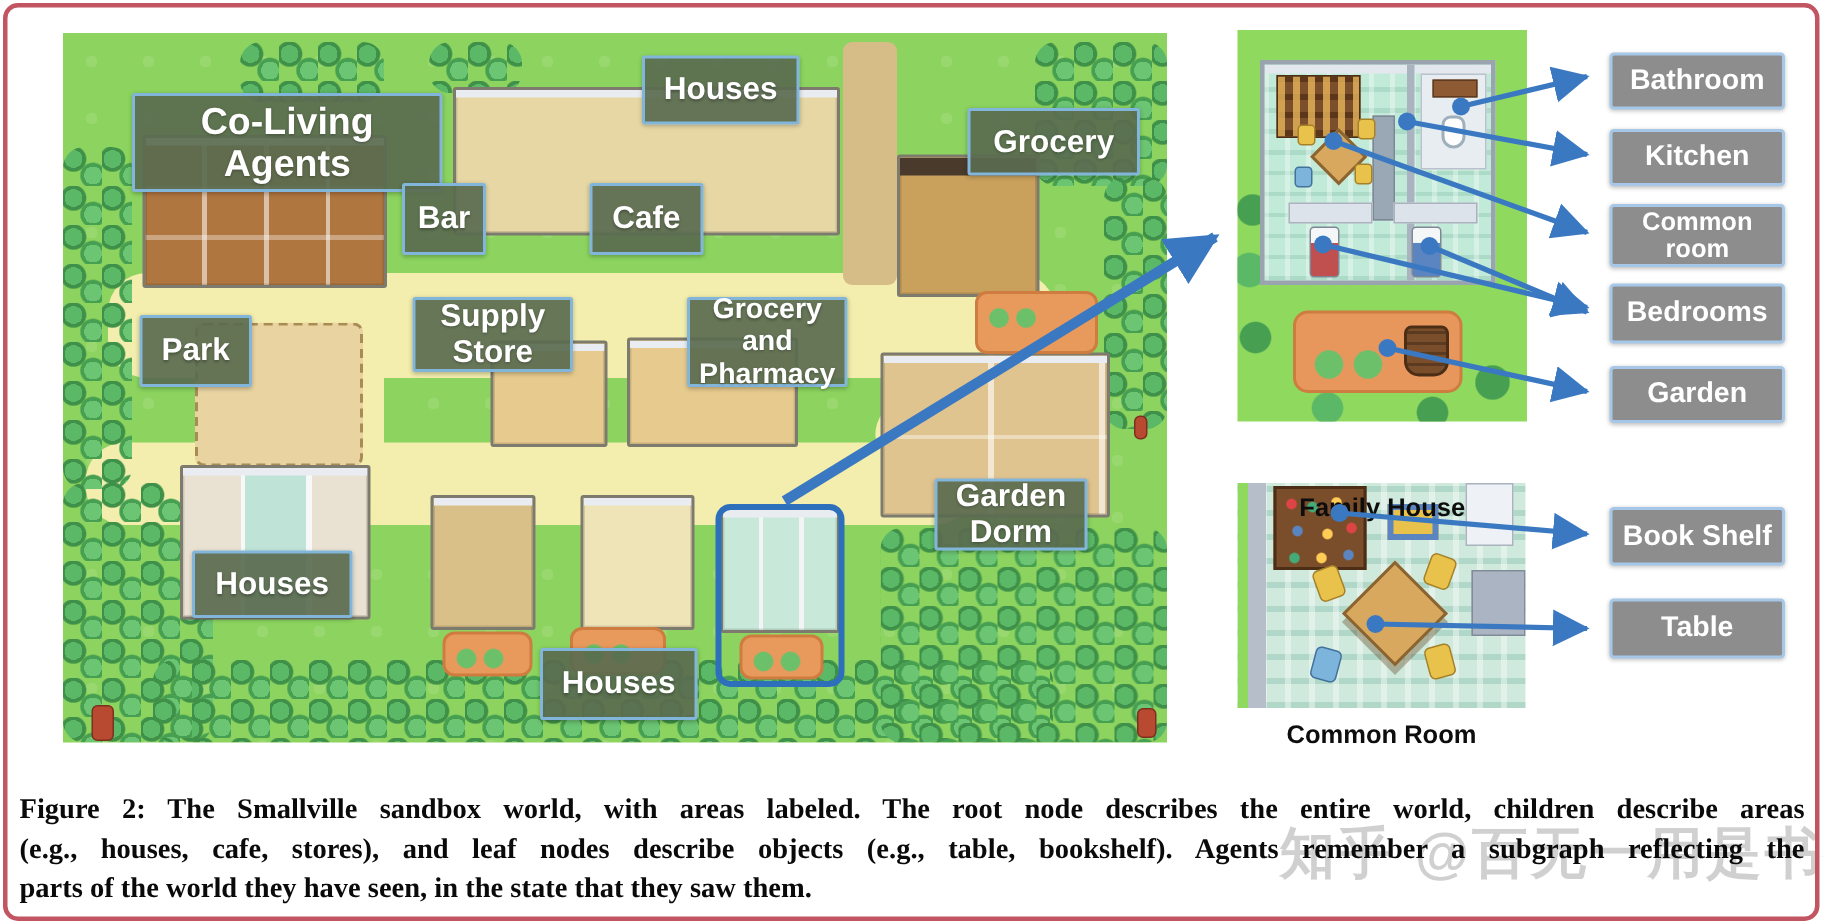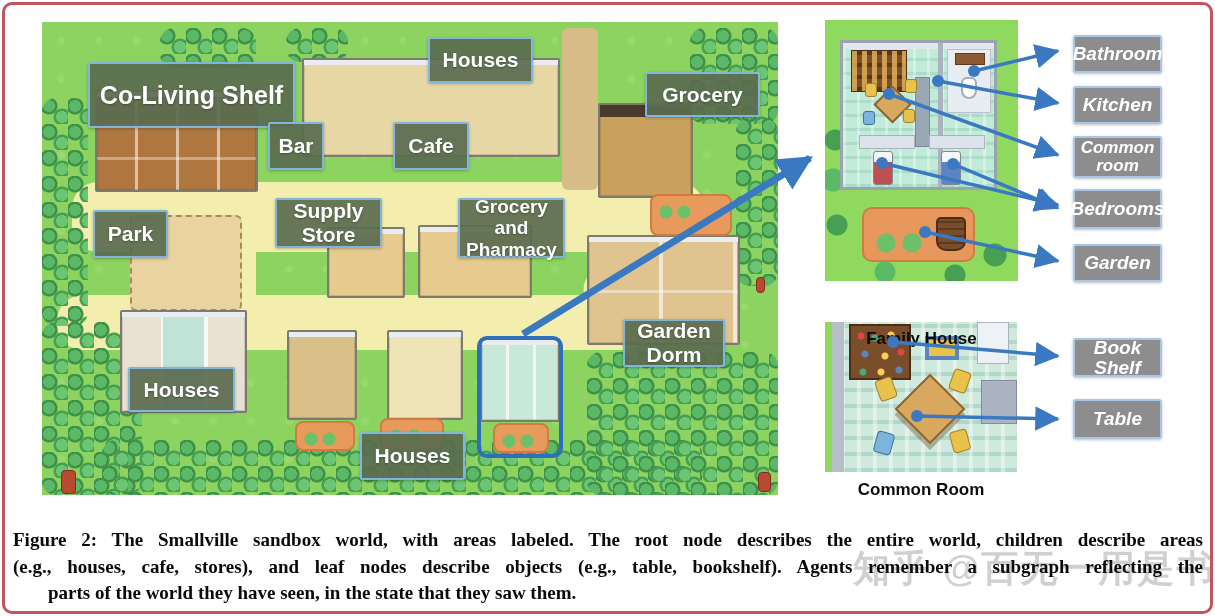--- a/index.html
+++ b/index.html
@@ -108,34 +108,34 @@
   #cr-table { position:absolute; left:80px; top:62px; width:50px; height:50px; background:#d9a85f;
     border:2px solid #8a6431; transform:rotate(45deg); box-shadow:4px 4px 0 rgba(90,60,20,.35); }
   .cr-chair { position:absolute; width:18px; height:22px; background:#e8c24a; border:1px solid #a5812a; border-radius:4px; }
   #cr-chair-blue { background:#7db4dc; border-color:#42729c; }
   #cr-cabinet { position:absolute; left:152px; top:0px; width:32px; height:42px; background:#eef1f5; border:1px solid #aab3bd; }
   #cr-counter { position:absolute; left:156px; top:58px; width:36px; height:44px; background:#aab4c2; border:1px solid #828c99; }
 
   .inset-caption { position:absolute; z-index:2; color:#0d0d0d; font-weight:bold; font-size:17px;
                    text-align:center; }
 
-  .slabel { position:absolute; left:1073px; width:89px; z-index:5; background:#8d8d8d;
+  .slabel { position:absolute; left:1073px; width:117px; z-index:5; background:#8d8d8d;
             border:2px solid #a6c7e8; border-radius:3px; color:#fff; font-weight:bold; font-size:19px;
             line-height:1.05; display:flex; align-items:center; justify-content:center; text-align:center;
-            box-shadow:0 1px 3px rgba(0,0,0,.25);font-style:italic; }
+            box-shadow:0 1px 3px rgba(0,0,0,.25); }
 
   
   #arrows { position:absolute; left:0; top:0; width:1215px; height:616px; z-index:10; pointer-events:none; }
 
   
   #caption { position:absolute; left:13px; top:527px; width:1190px; z-index:3;
              font-family:"Liberation Serif", serif; font-weight:bold; font-size:19px;
              line-height:26.5px; color:#0a0a0a; }
   .cap-line { text-align:justify; text-align-last:justify; }
-  .cap-line.last { text-align:center; text-align-last:left;margin-left:35px; }
+  .cap-line.last { text-align:center; text-align-last:left; }
 
   #watermark { position:absolute; left:853px; top:544px; z-index:2; font-size:37px;
                color:rgba(170,170,170,.55); letter-spacing:2px; font-weight:bold;
                font-family:"Liberation Sans", sans-serif; white-space:nowrap; }
 </style>
 </head>
 <body>
 
 <div id="stage">
 
@@ -181,21 +181,21 @@
     <div class="garden" style="left:338px; top:396px; width:64px; height:32px;"></div>
     <div class="garden" style="left:451px; top:401px; width:56px; height:30px;"></div>
     <div class="garden" style="left:608px; top:172px; width:82px; height:42px;"></div>
 
     <div class="car" style="left:19px; top:448px; width:15px; height:24px;"></div>
     <div class="car" style="left:714px; top:255px; width:9px; height:16px;"></div>
     <div class="car" style="left:716px; top:450px; width:13px; height:20px;"></div>
 
     <div id="highlight-rect"></div>
 
-    <div class="mlabel" style="left:46px; top:40px; width:207px; height:66px; font-size:25px;">Co-Living Shelf</div>
+    <div class="mlabel" style="left:46px; top:40px; width:207px; height:66px; font-size:25px;">Co-Living Agents</div>
     <div class="mlabel" style="left:386px; top:15px; width:105px; height:46px;">Houses</div>
     <div class="mlabel" style="left:603px; top:50px; width:115px; height:45px;">Grocery</div>
     <div class="mlabel" style="left:226px; top:100px; width:56px; height:48px;">Bar</div>
     <div class="mlabel" style="left:351px; top:100px; width:76px; height:48px;">Cafe</div>
     <div class="mlabel" style="left:233px; top:176px; width:107px; height:50px;">Supply Store</div>
     <div class="mlabel" style="left:416px; top:176px; width:107px; height:60px; font-size:19px;">Grocery and Pharmacy</div>
     <div class="mlabel" style="left:51px; top:188px; width:75px; height:48px;">Park</div>
     <div class="mlabel" style="left:86px; top:345px; width:107px; height:45px;">Houses</div>
     <div class="mlabel" style="left:581px; top:297px; width:102px; height:48px;">Garden Dorm</div>
     <div class="mlabel" style="left:318px; top:410px; width:105px; height:48px;">Houses</div>

